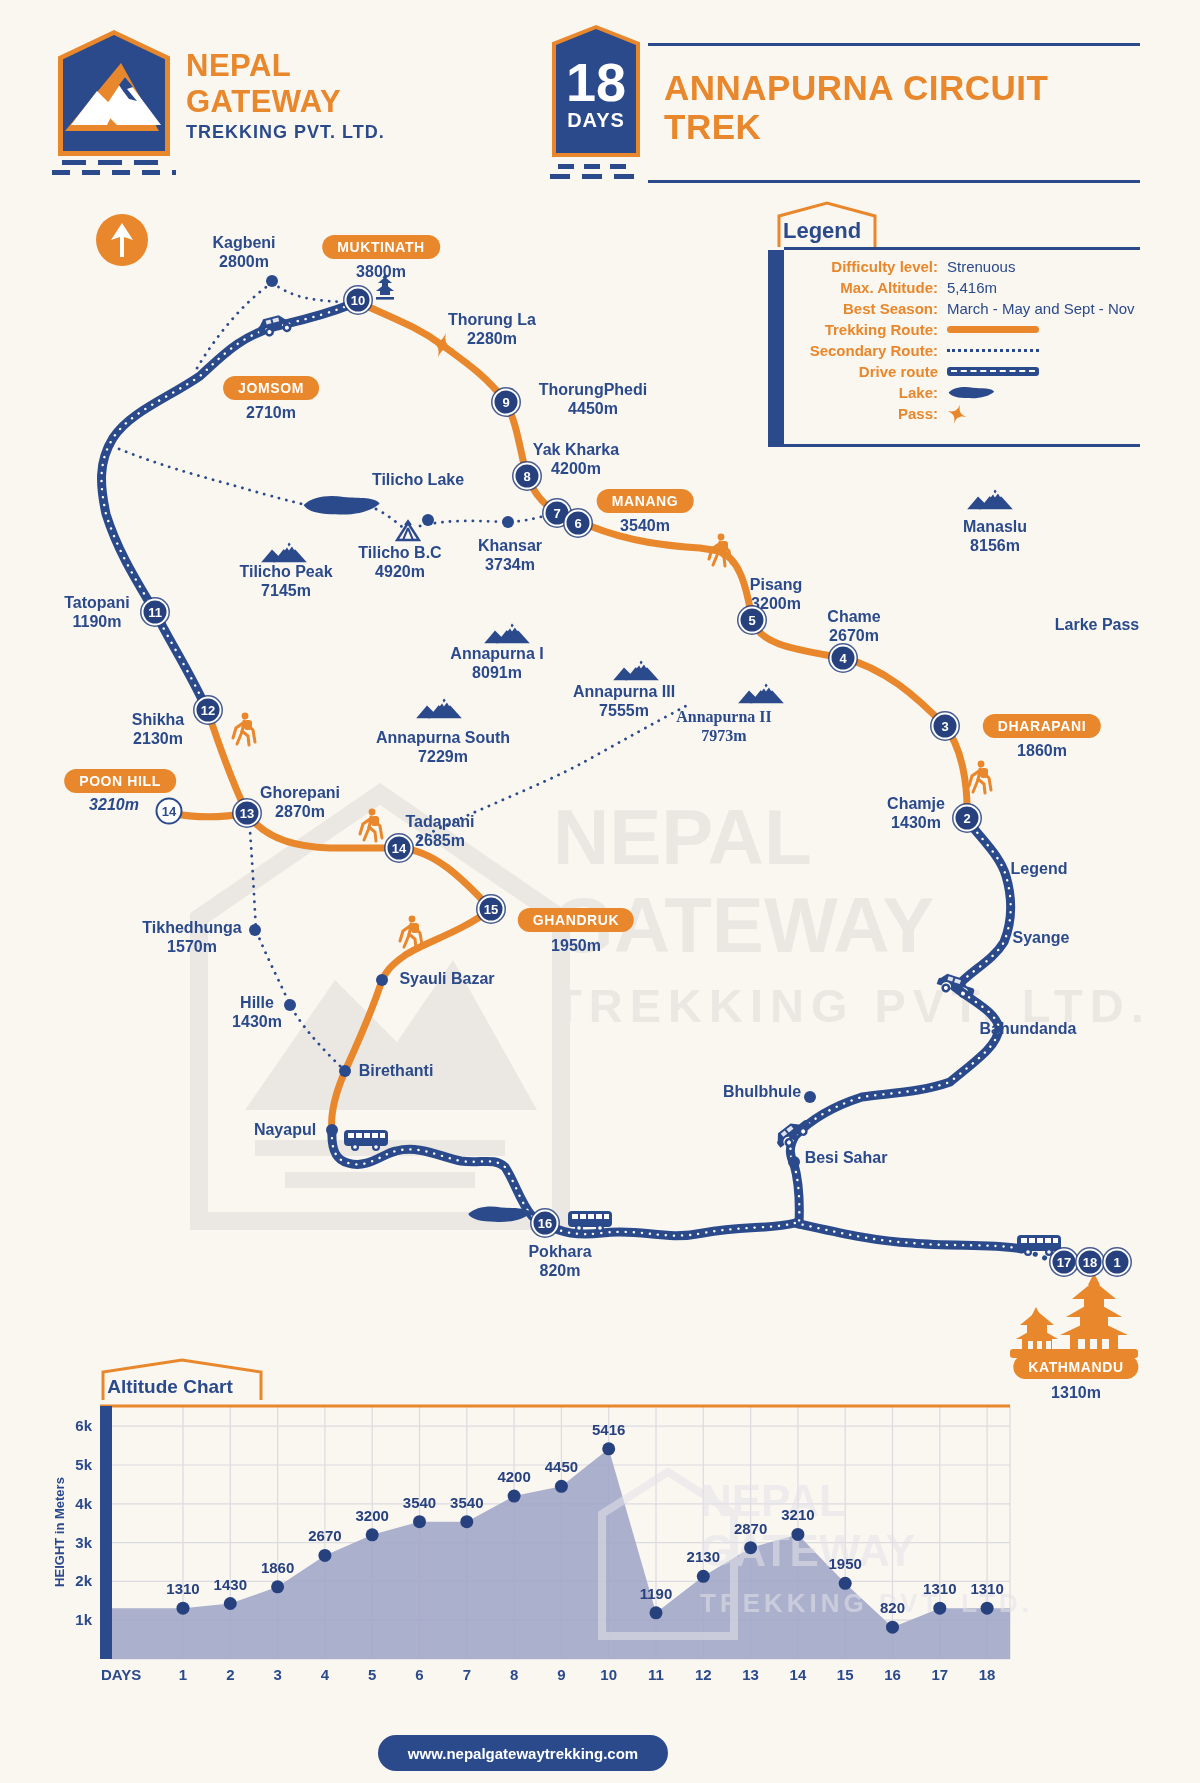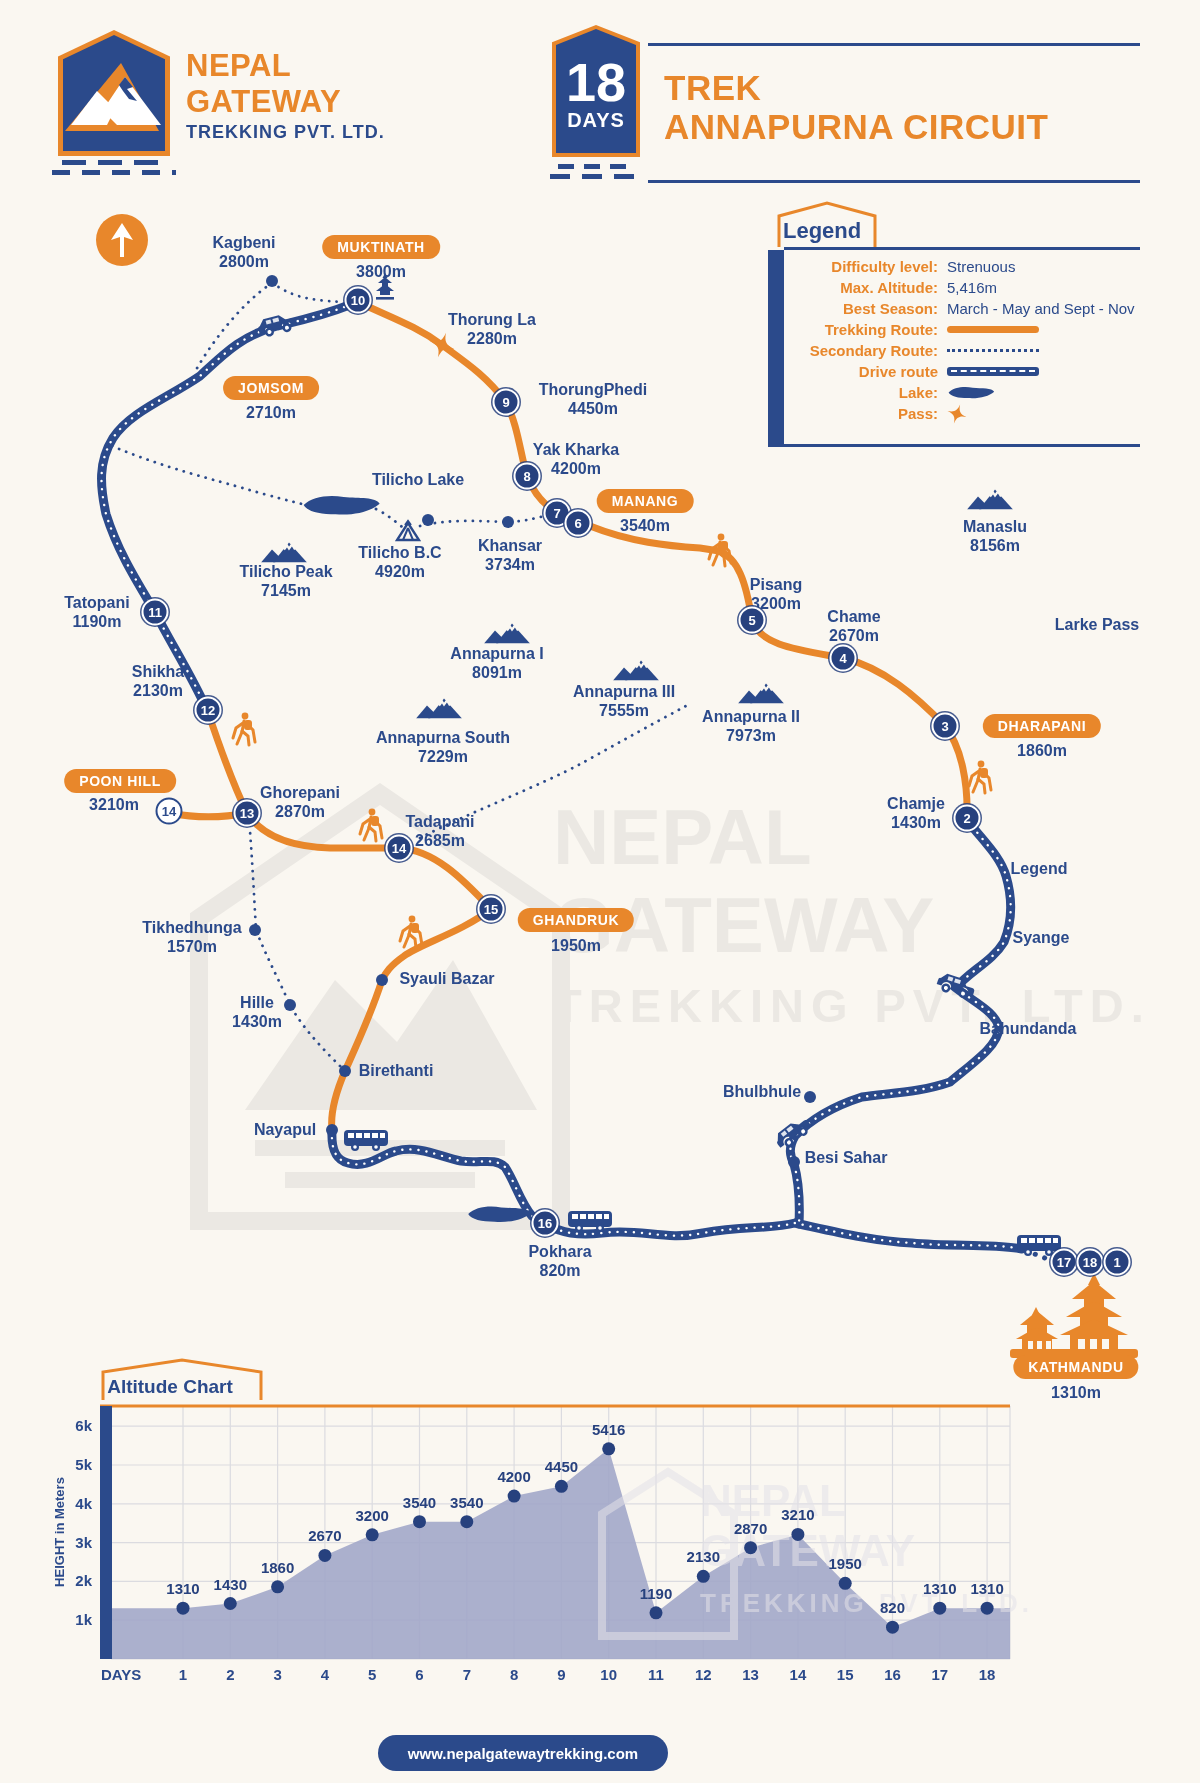--- a/index.html
+++ b/index.html
@@ -102,22 +102,22 @@
       <div class="badge-num">18</div>
       <div class="badge-days">DAYS</div>
     </div>
   </div>
   <div class="dashrow" style="left:558px;top:164px;width:76px;background:repeating-linear-gradient(90deg,#2B4A8B 0 16px,transparent 16px 26px);"></div>
   <div class="dashrow" style="left:550px;top:174px;width:92px;background:repeating-linear-gradient(90deg,#2B4A8B 0 20px,transparent 20px 32px);"></div>
 
   <div class="hline" style="top:43px;"></div>
   <div class="hline" style="top:180px;"></div>
   <div class="page-title">
+    <div>ANNAPURNA CIRCUIT</div>
     <div>TREK</div>
-    <div>ANNAPURNA CIRCUIT</div>
   </div>
 
   <div class="legend-title-wrap">
     <svg width="100" height="46" viewBox="0 0 100 46">
         <path d="M2,46 L2,15 L50,2 L98,15 L98,46" fill="none" stroke="#E8872B" stroke-width="3"></path>
       </svg>
     <span>Legend</span>
   </div>
   <div class="legend-bar"></div>
   <div class="legend-border" style="left:784px;top:247px;width:356px;"></div>
@@ -217,21 +217,21 @@
   <div id="map-items">
       <div class="pill" style="left: 381px; top: 247px;">MUKTINATH</div>
       <div class="pill-alt" style="left: 381px; top: 272px;">3800m</div>
       <div class="pill" style="left: 271px; top: 388px;">JOMSOM</div>
       <div class="pill-alt" style="left: 271px; top: 413px;">2710m</div>
       <div class="pill" style="left: 645px; top: 501px;">MANANG</div>
       <div class="pill-alt" style="left: 645px; top: 526px;">3540m</div>
       <div class="pill" style="left: 1042px; top: 726px;">DHARAPANI</div>
       <div class="pill-alt" style="left: 1042px; top: 751px;">1860m</div>
       <div class="pill" style="left: 120px; top: 781px;">POON HILL</div>
-      <div class="pill-alt" style="left: 114px; top: 805px;">3210m</div>
+      <div class="pill-alt" style="left: 114px; top: 805px; font-style: italic;">3210m</div>
       <div class="pill" style="left: 576px; top: 920px;">GHANDRUK</div>
       <div class="pill-alt" style="left: 576px; top: 946px;">1950m</div>
       <div class="pill" style="left: 1076px; top: 1367px;">KATHMANDU</div>
       <div class="pill-alt" style="left: 1076px; top: 1393px;">1310m</div>
       <div class="place" style="left: 244px; top: 243px;">
         <div>Kagbeni</div>
         <div>2800m</div>
       </div>
       <div class="place" style="left: 492px; top: 320px;">
         <div>Thorung La</div>
@@ -276,33 +276,33 @@
         <div>Larke Pass</div>
       </div>
       <div class="place" style="left: 497px; top: 654px;">
         <div>Annapurna I</div>
         <div>8091m</div>
       </div>
       <div class="place" style="left: 624px; top: 692px;">
         <div>Annapurna III</div>
         <div>7555m</div>
       </div>
-      <div class="place" style="left: 751px; top: 717px;">
+      <div class="place" style="left: 724px; top: 717px; font-family: Liberation Serif, serif;">
         <div>Annapurna II</div>
         <div>7973m</div>
       </div>
       <div class="place" style="left: 443px; top: 738px;">
         <div>Annapurna South</div>
         <div>7229m</div>
       </div>
       <div class="place" style="left: 97px; top: 603px;">
         <div>Tatopani</div>
         <div>1190m</div>
       </div>
-      <div class="place" style="left: 158px; top: 672px;">
+      <div class="place" style="left: 158px; top: 720px;">
         <div>Shikha</div>
         <div>2130m</div>
       </div>
       <div class="place" style="left: 300px; top: 793px;">
         <div>Ghorepani</div>
         <div>2870m</div>
       </div>
       <div class="place" style="left: 440px; top: 822px;">
         <div>Tadapani</div>
         <div>2685m</div>

